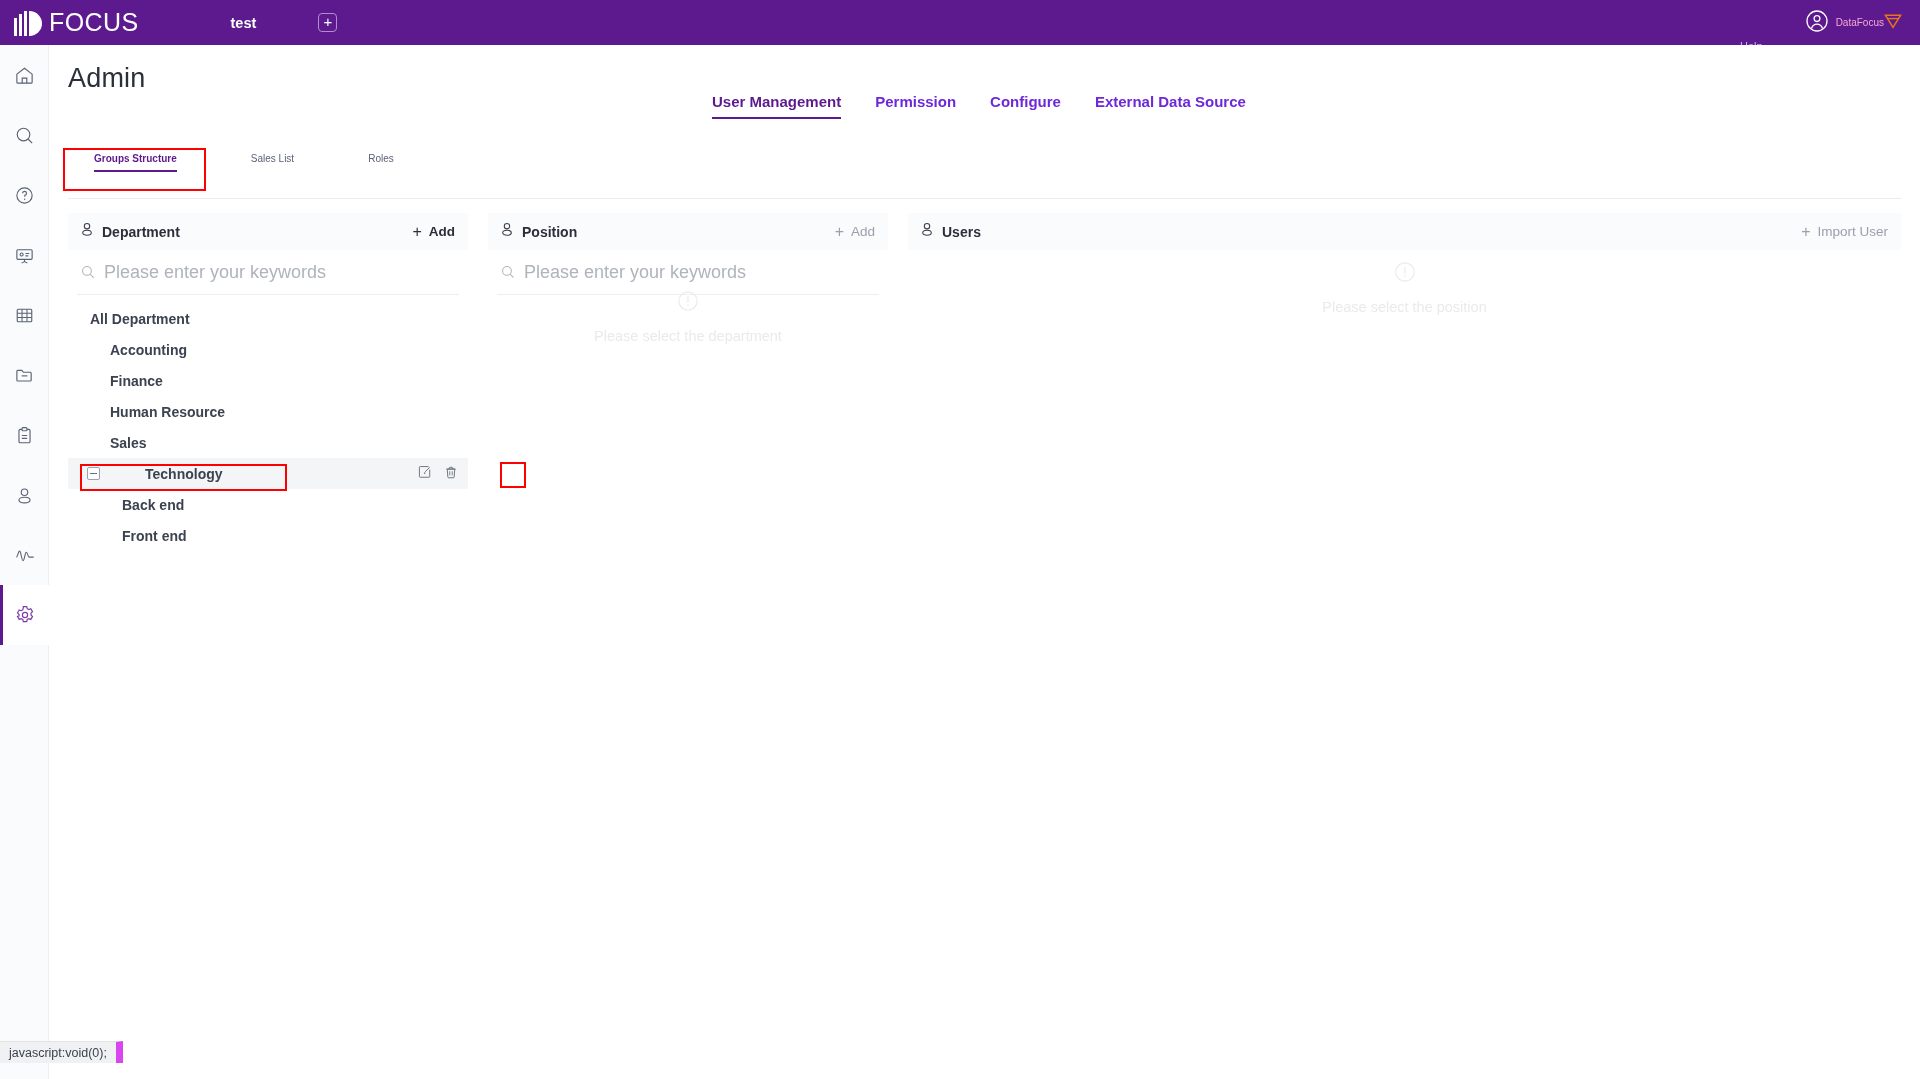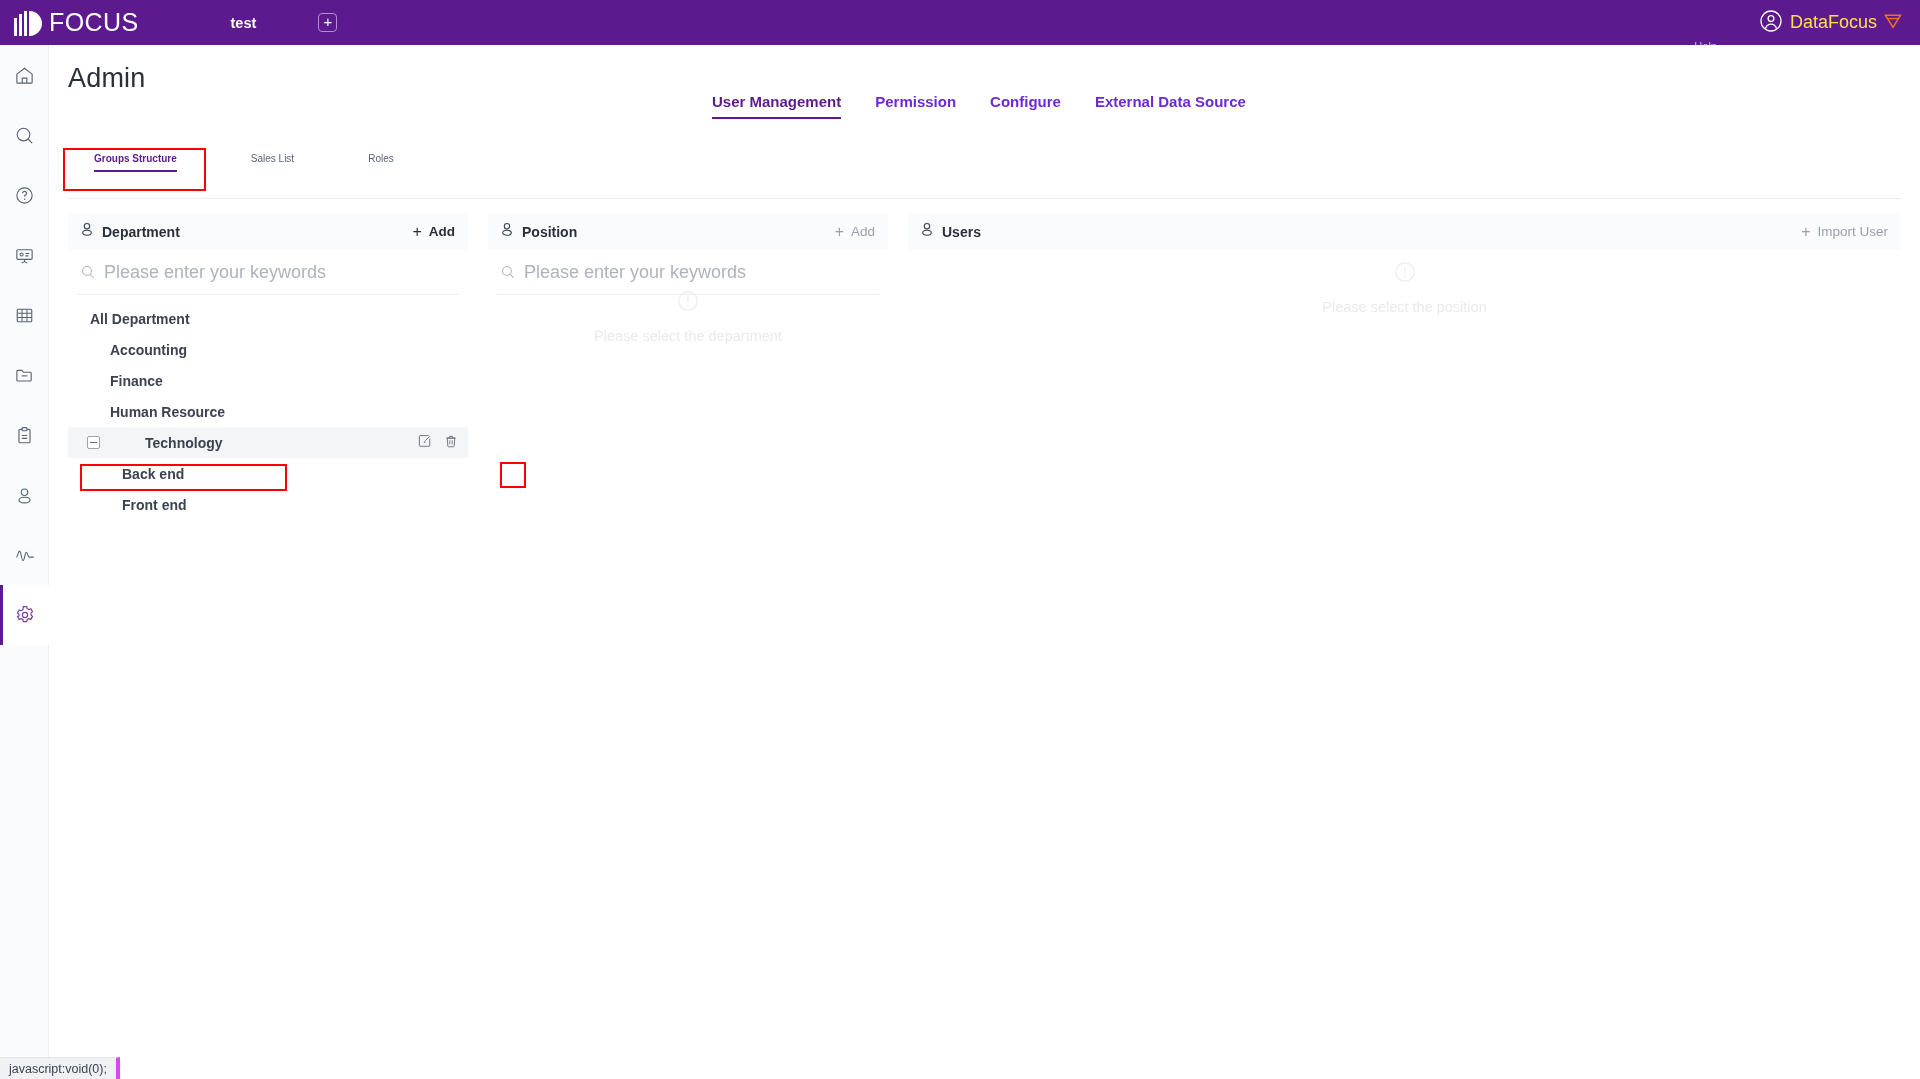--- a/index.html
+++ b/index.html
@@ -88,21 +88,21 @@
     margin-right: 43px;
     cursor: pointer;
     margin-top: 46px;
   }
   .user-chip {
     display: flex;
     align-items: center;
     cursor: pointer;
   }
   .user-avatar { margin-right: 8px; display: block; }
-  .user-name { color: #fde047; font-size: 18px; margin-right: 7px; }
+  .user-name { color: #f9a8d4; font-size: 10px; }
   .user-badge { display: block; }
 
   
   .rail {
     position: absolute;
     top: 45px; left: 0;
     width: 49px; height: 1034px;
     background: #fafbfc;
     border-right: 1px solid #eceff3;
   }
@@ -342,25 +342,25 @@
     user-select: none;
   }
   .empty-pos { top: 77px; }
   .empty-usr { top: 48px; }
   .empty svg { display: block; margin: 0 auto 16px auto; }
   .empty .txt { font-size: 14.5px; color: #e9eaec; }
 
   
   .statusbar {
     position: absolute;
-    left: 0; bottom: 0;
+    left: 0; bottom: 16px;
     height: 22px;
     background: #f0f1f2;
     border-top: 1px solid #e2e3e5;
-    border-right: 4px solid #d946ef;
+    border-right: 7px solid #d946ef;
     display: flex;
     align-items: center;
     padding: 0 9px;
     font-size: 12.5px;
     color: #3b4250;
     font-family: "Liberation Sans", sans-serif;
     z-index: 50;
   }
 </style>
 </head>
@@ -517,20 +517,23 @@
           <span class="lbl">All Department</span>
         </div>
         <div class="tree-node" style="padding-left:42px">
           <span class="lbl">Accounting</span>
         </div>
         <div class="tree-node" style="padding-left:42px">
           <span class="lbl">Finance</span>
         </div>
         <div class="tree-node" style="padding-left:42px">
           <span class="lbl">Human Resource</span>
+        </div>
+        <div class="tree-node" style="padding-left:42px">
+          <span class="lbl">Sales</span>
         </div>
 
         <div class="tree-node selected" style="padding-left:19px">
           <span class="toggle-box">
               <span></span>
             </span>
           <span class="lbl">Technology</span>
           <span class="node-actions">
             <span class="act">
               <svg width="14" height="14" viewBox="0 0 16 16" fill="none">

